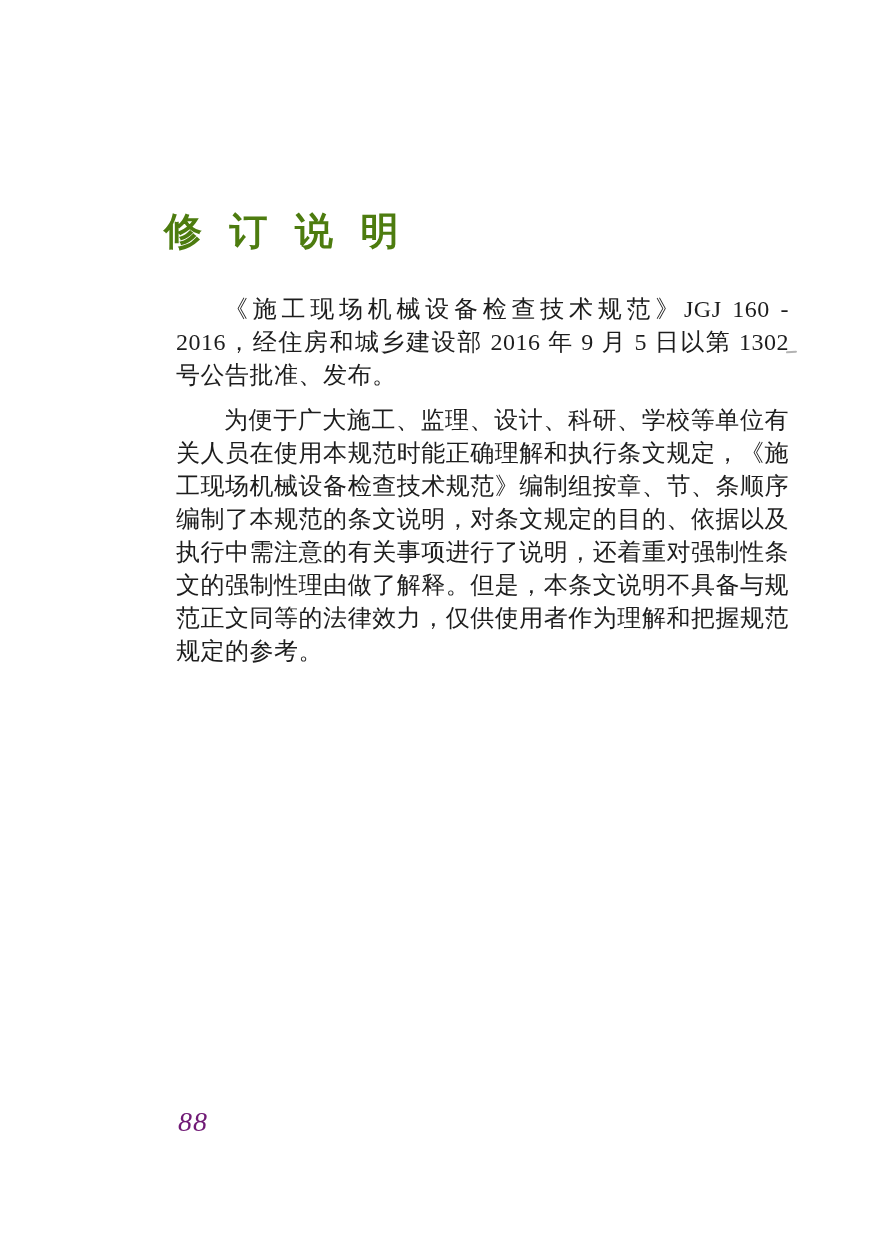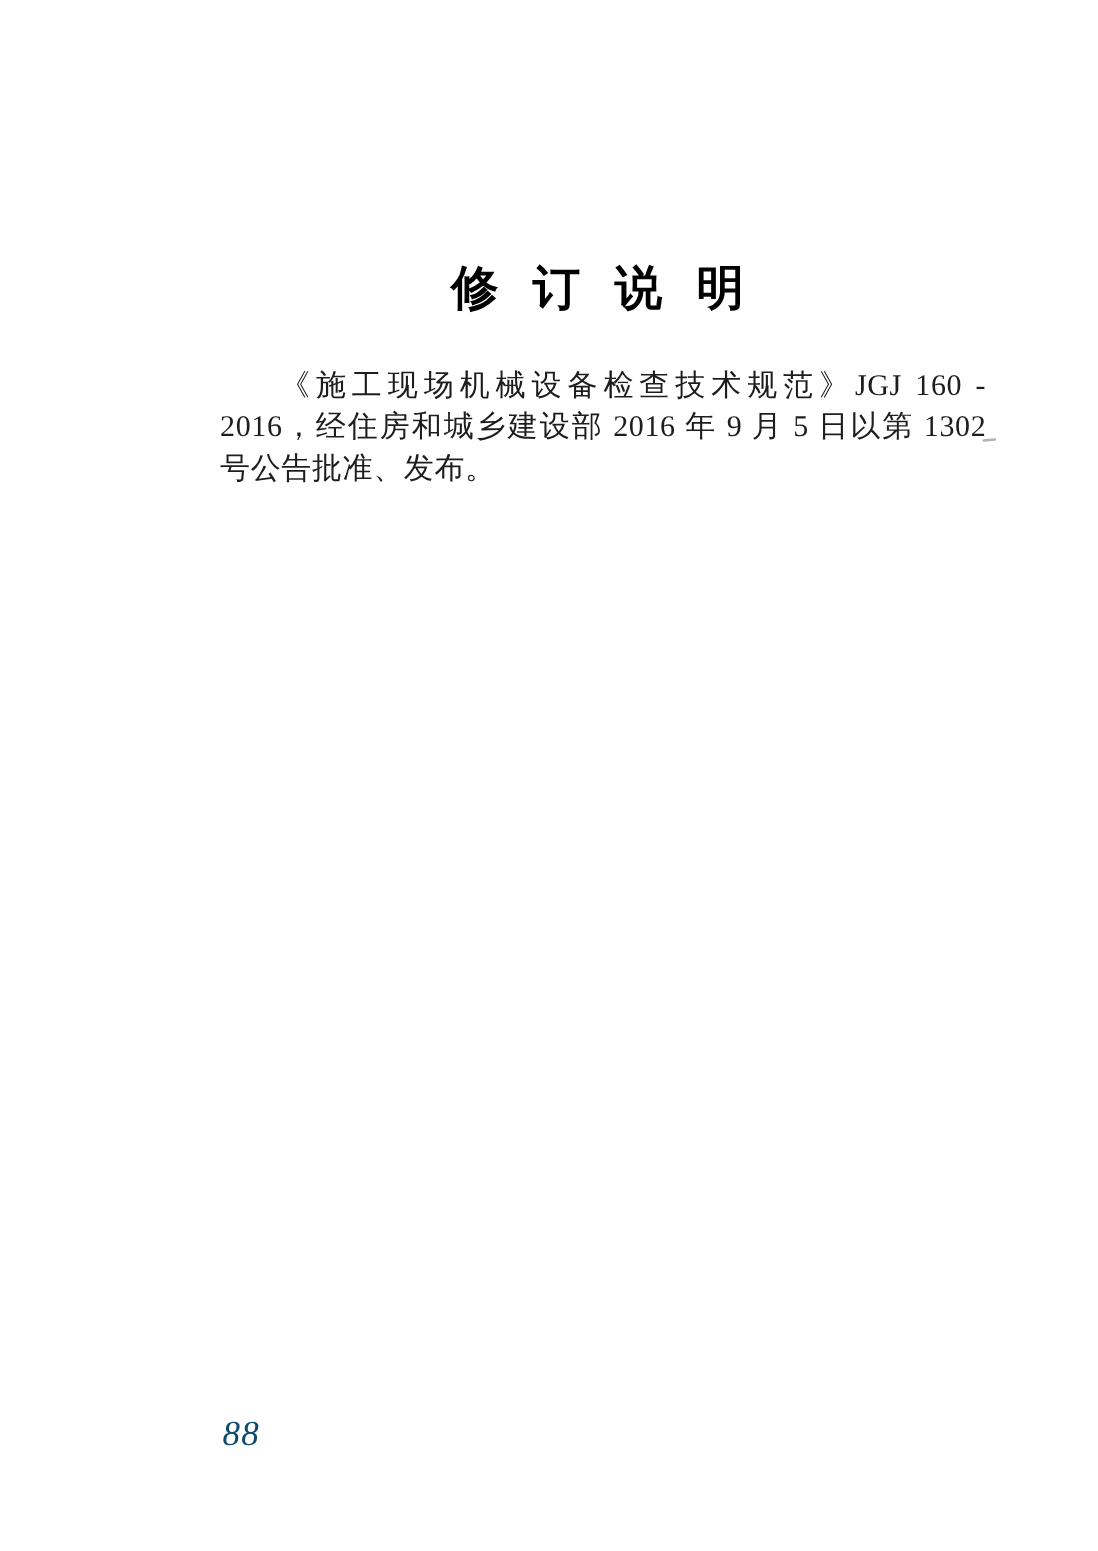--- a/index.html
+++ b/index.html
@@ -15,51 +15,50 @@
     background: #ffffff;
     overflow: hidden;
     font-family: "Liberation Serif", "DejaVu Serif", serif;
     color: #1d1d1d;
   }
   .doc-title {
     position: absolute;
     top: 184px;
     left: 164px;
     width: 637px;
-    text-align: center;
     font-size: 38px;
     font-weight: 700;
     letter-spacing: 9px;
     line-height: 1.2;
     white-space: nowrap;
-    color: #000000;
+    color: #4d7c0f;
   }
   .doc-body {
     position: absolute;
     top: 281px;
     left: 164px;
     width: 637px;
     font-size: 24px;
     line-height: 33px;
     text-align: justify;
     text-justify: inter-ideograph;
     letter-spacing: 0.5px;
   }
   .doc-body p {
     margin: 12px;
     padding: 0;
     text-indent: 2em;
   }
   .page-number {
     position: absolute;
     left: 178px;
-    top: 1132px;
+    top: 1106px;
     font-size: 28px;
     font-style: italic;
-    color: #0c4a6e;
+    color: #701a75;
     letter-spacing: 1px;
   }
   .scan-artifact {
     position: absolute;
     left: 786px;
     top: 351px;
     width: 11px;
     height: 2px;
     background: #9a9a9a;
     transform: rotate(-4deg);
@@ -69,19 +68,20 @@
 </style>
 </head>
 <body>
 
 <div class="page">
 
   <h1 class="doc-title">修 订 说 明</h1>
 
   <div class="doc-body">
     <p>《施工现场机械设备检查技术规范》JGJ 160 - 2016，经住房和城乡建设部 2016 年 9 月 5 日以第 1302 号公告批准、发布。</p>
+    <p>为便于广大施工、监理、设计、科研、学校等单位有关人员在使用本规范时能正确理解和执行条文规定，《施工现场机械设备检查技术规范》编制组按章、节、条顺序编制了本规范的条文说明，对条文规定的目的、依据以及执行中需注意的有关事项进行了说明，还着重对强制性条文的强制性理由做了解释。但是，本条文说明不具备与规范正文同等的法律效力，仅供使用者作为理解和把握规范规定的参考。</p>
   </div>
 
   <div class="scan-artifact"></div>
 
   <div class="page-number">88</div>
 
 </div>
 
 </body></html>

